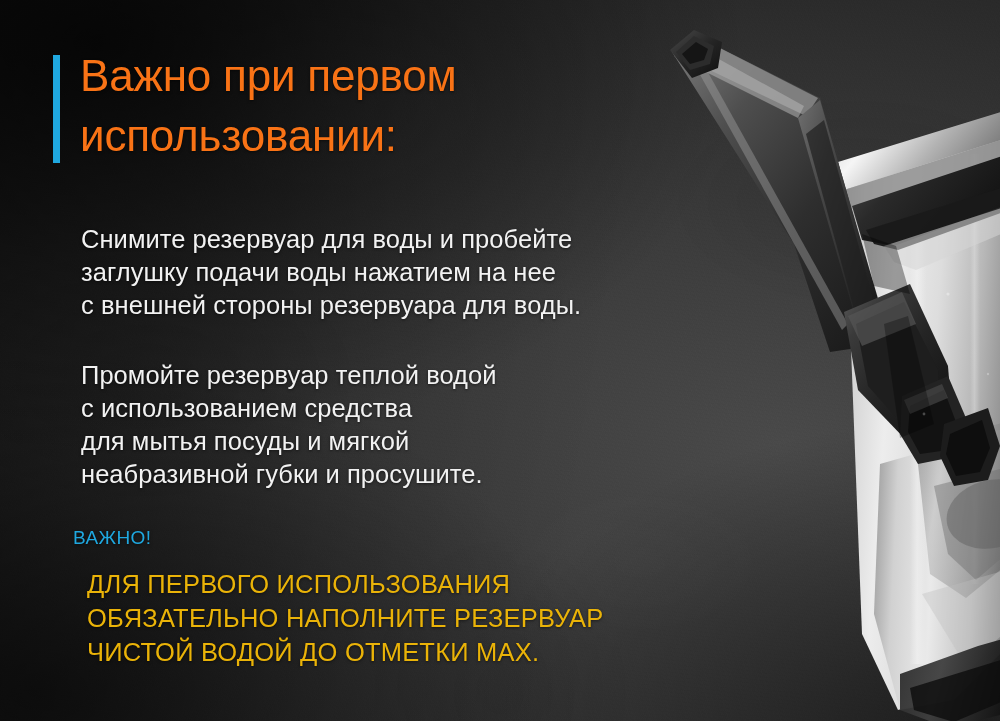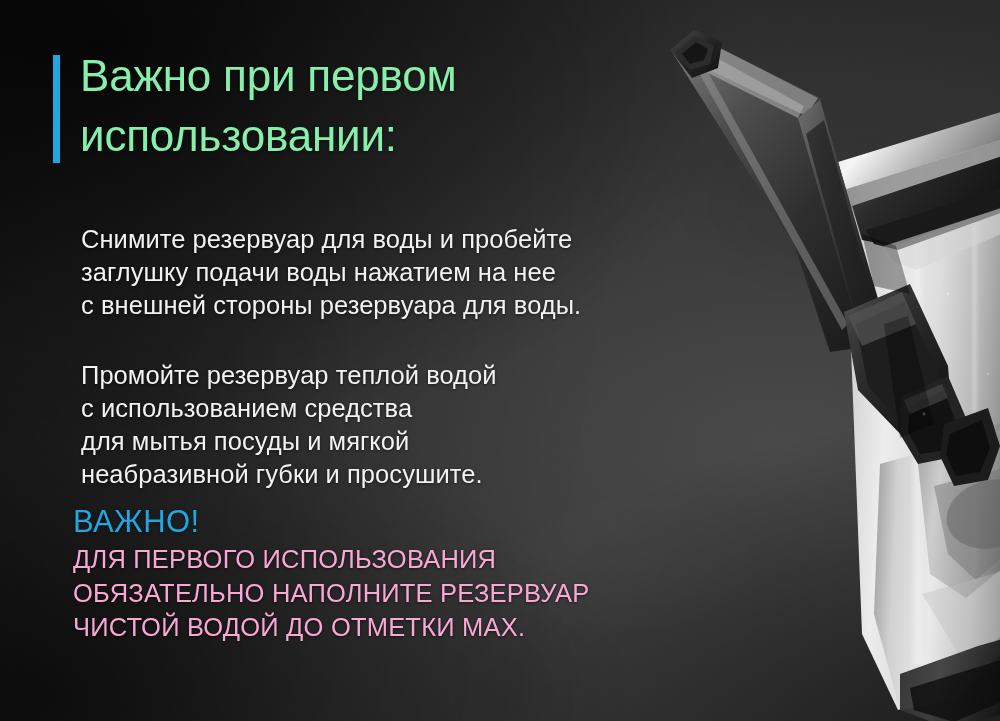--- a/index.html
+++ b/index.html
@@ -91,21 +91,21 @@
     width: 7px;
     min-height: 108px;
     background: #1fa8e0;
     flex: 0 0 auto;
     margin-top: 9px;
     margin-bottom: 8px;
   }
   .heading {
     margin: 0;
     padding-left: 20px;
-    color: #86efac;
+    color: #f97316;
     font-size: 44px;
     font-weight: 400;
     line-height: 60px;
     letter-spacing: -0.2px;
     white-space: pre-line;
     text-shadow: 0 1px 3px rgba(0,0,0,0.55);
   }
 
   .body-block {
     position: absolute;
@@ -116,31 +116,31 @@
     line-height: 33px;
     letter-spacing: 0.05px;
     white-space: pre-line;
     text-shadow: 0 1px 3px rgba(0,0,0,0.55);
   }
   #para-1 { top: 197px; }
   #para-2 { top: 333px; }
 
   .notice { position: absolute; left: 20px; top: 506px; }
   .notice-label {
-    margin: 0 0 5px 0;
+    margin: 16px 0 5px 0;
     color: #1fa8e0;
-    font-size: 31px;
+    font-size: 19px;
     font-weight: 400;
     line-height: 31px;
     letter-spacing: 0.4px;
     text-shadow: 0 1px 3px rgba(0,0,0,0.55);
   }
   .notice-body {
-    margin: 0;
-    color: #f9a8d4;
+    margin: 14px;
+    color: #eab308;
     font-size: 25.5px;
     font-weight: 400;
     line-height: 34px;
     letter-spacing: 0.2px;
     white-space: pre-line;
     text-shadow: 0 1px 3px rgba(0,0,0,0.55);
   }
 </style>
 </head>
 <body>

